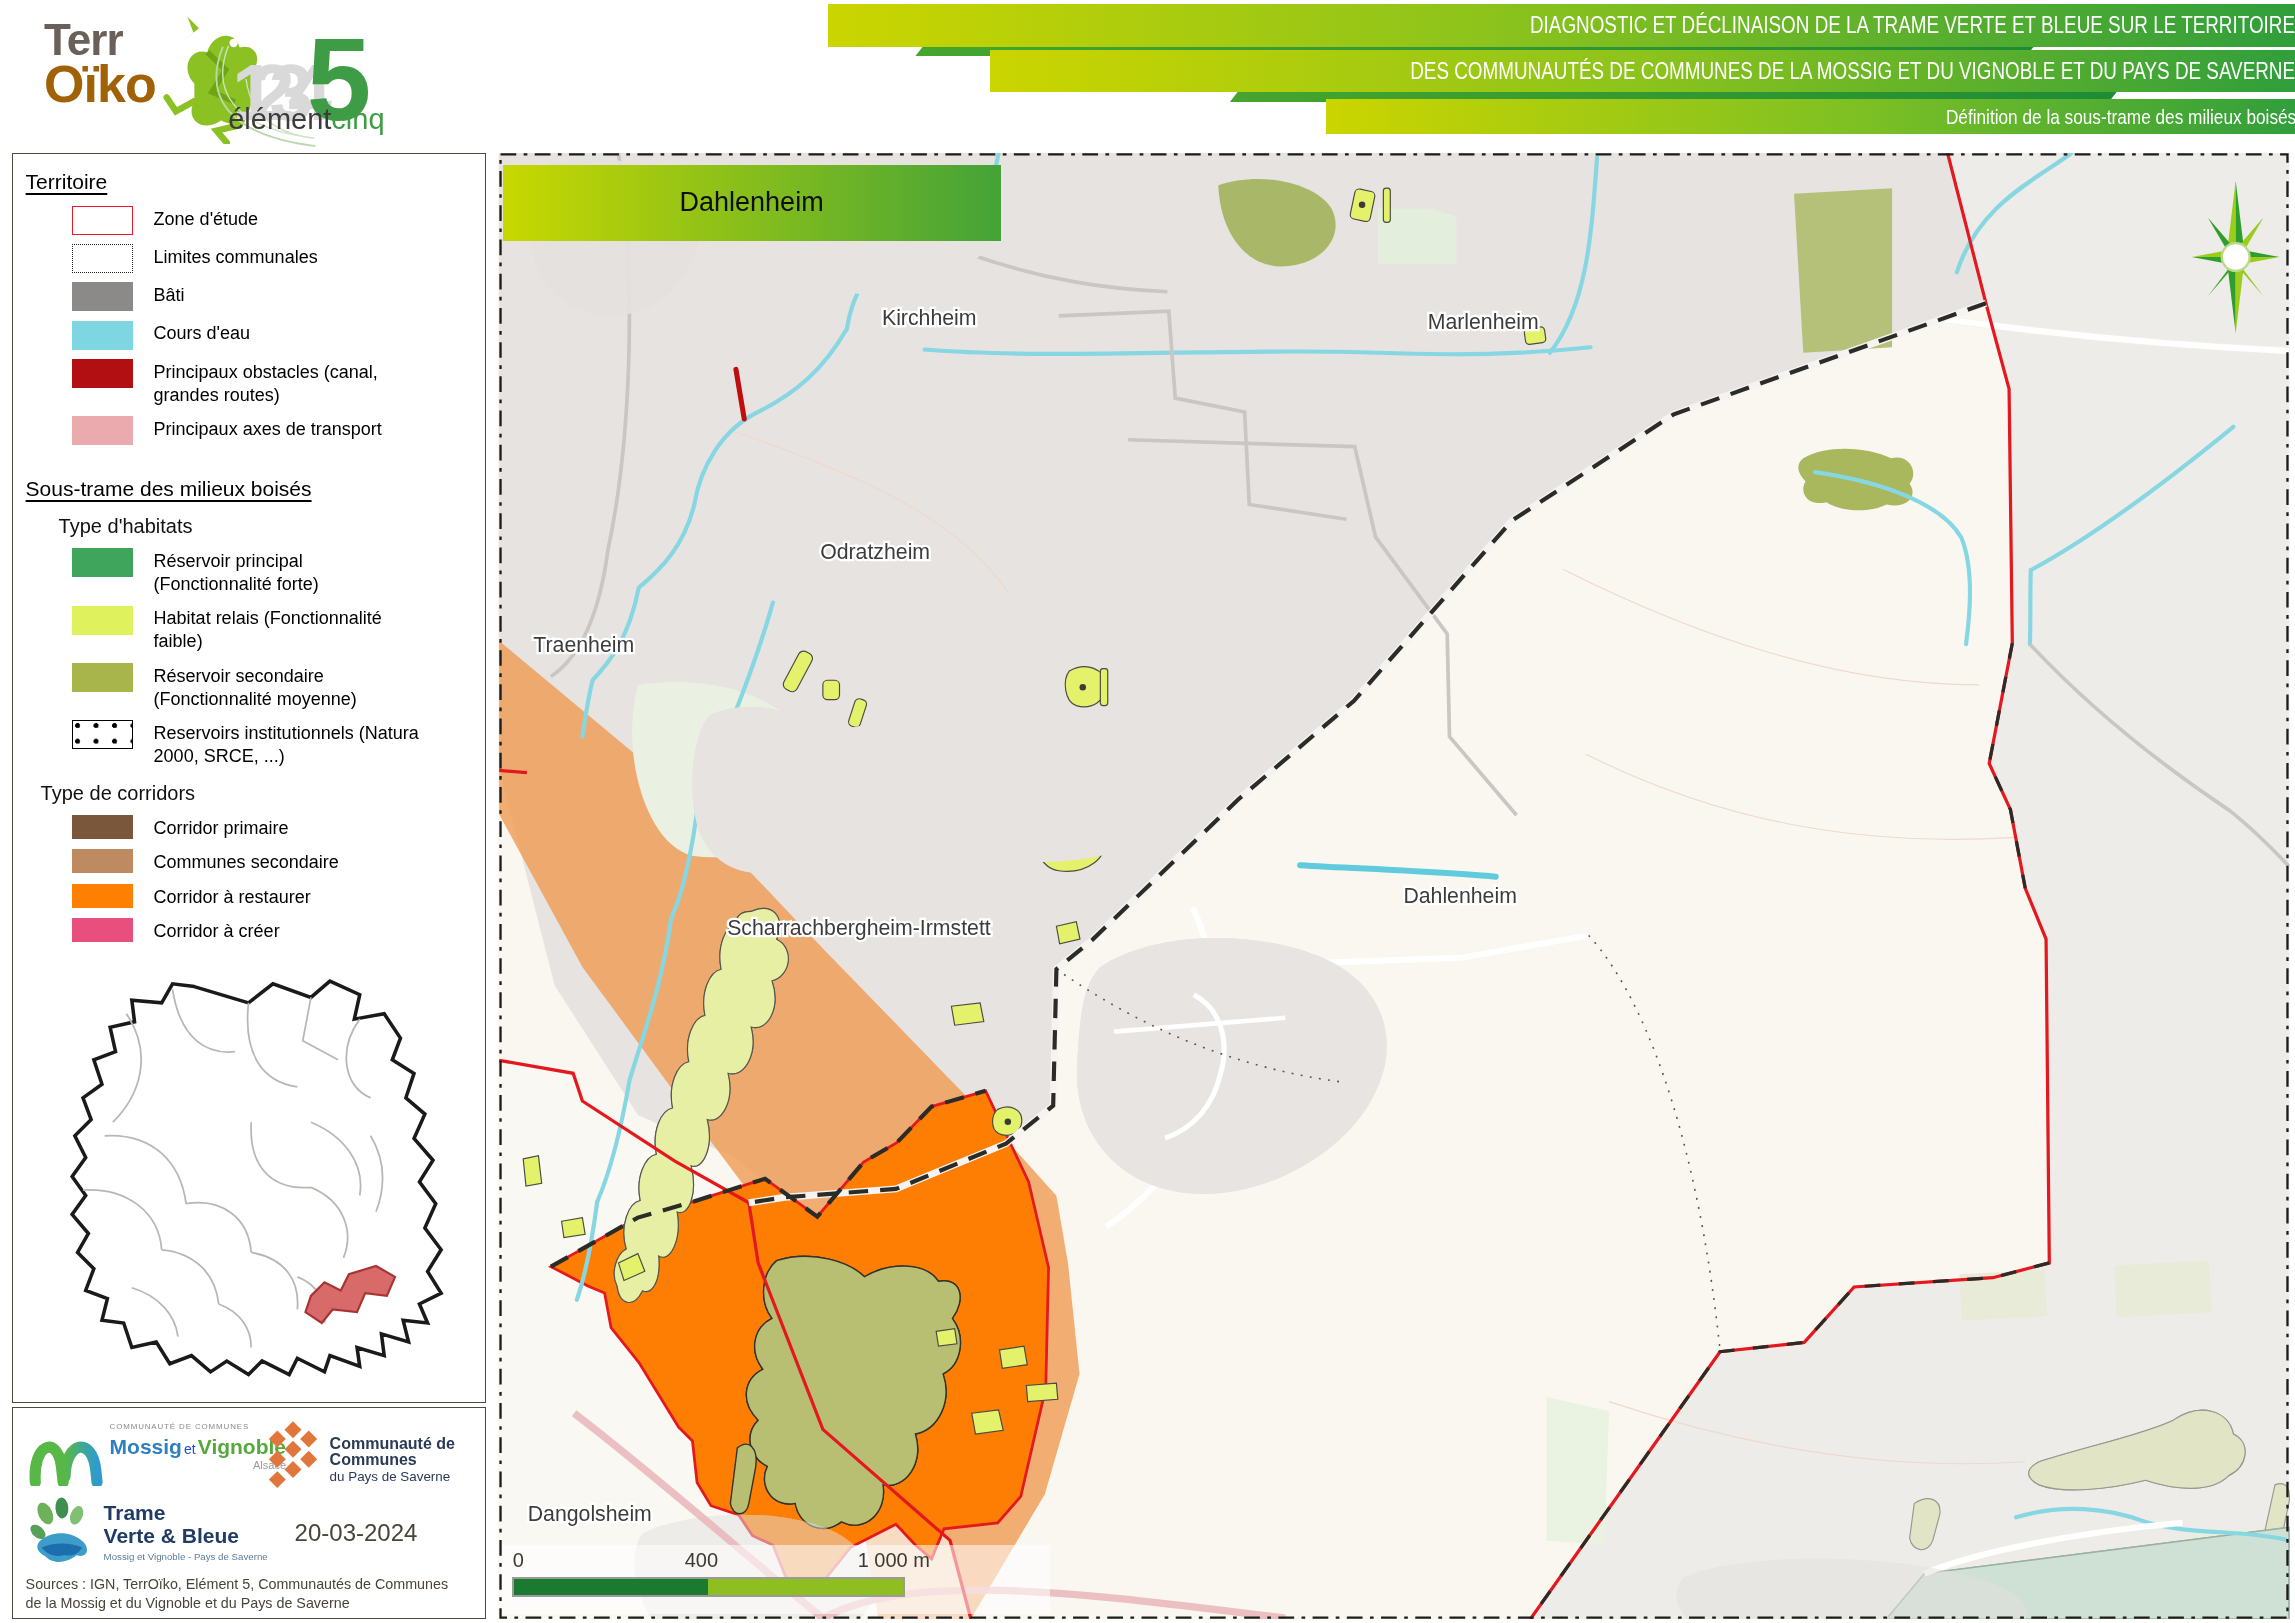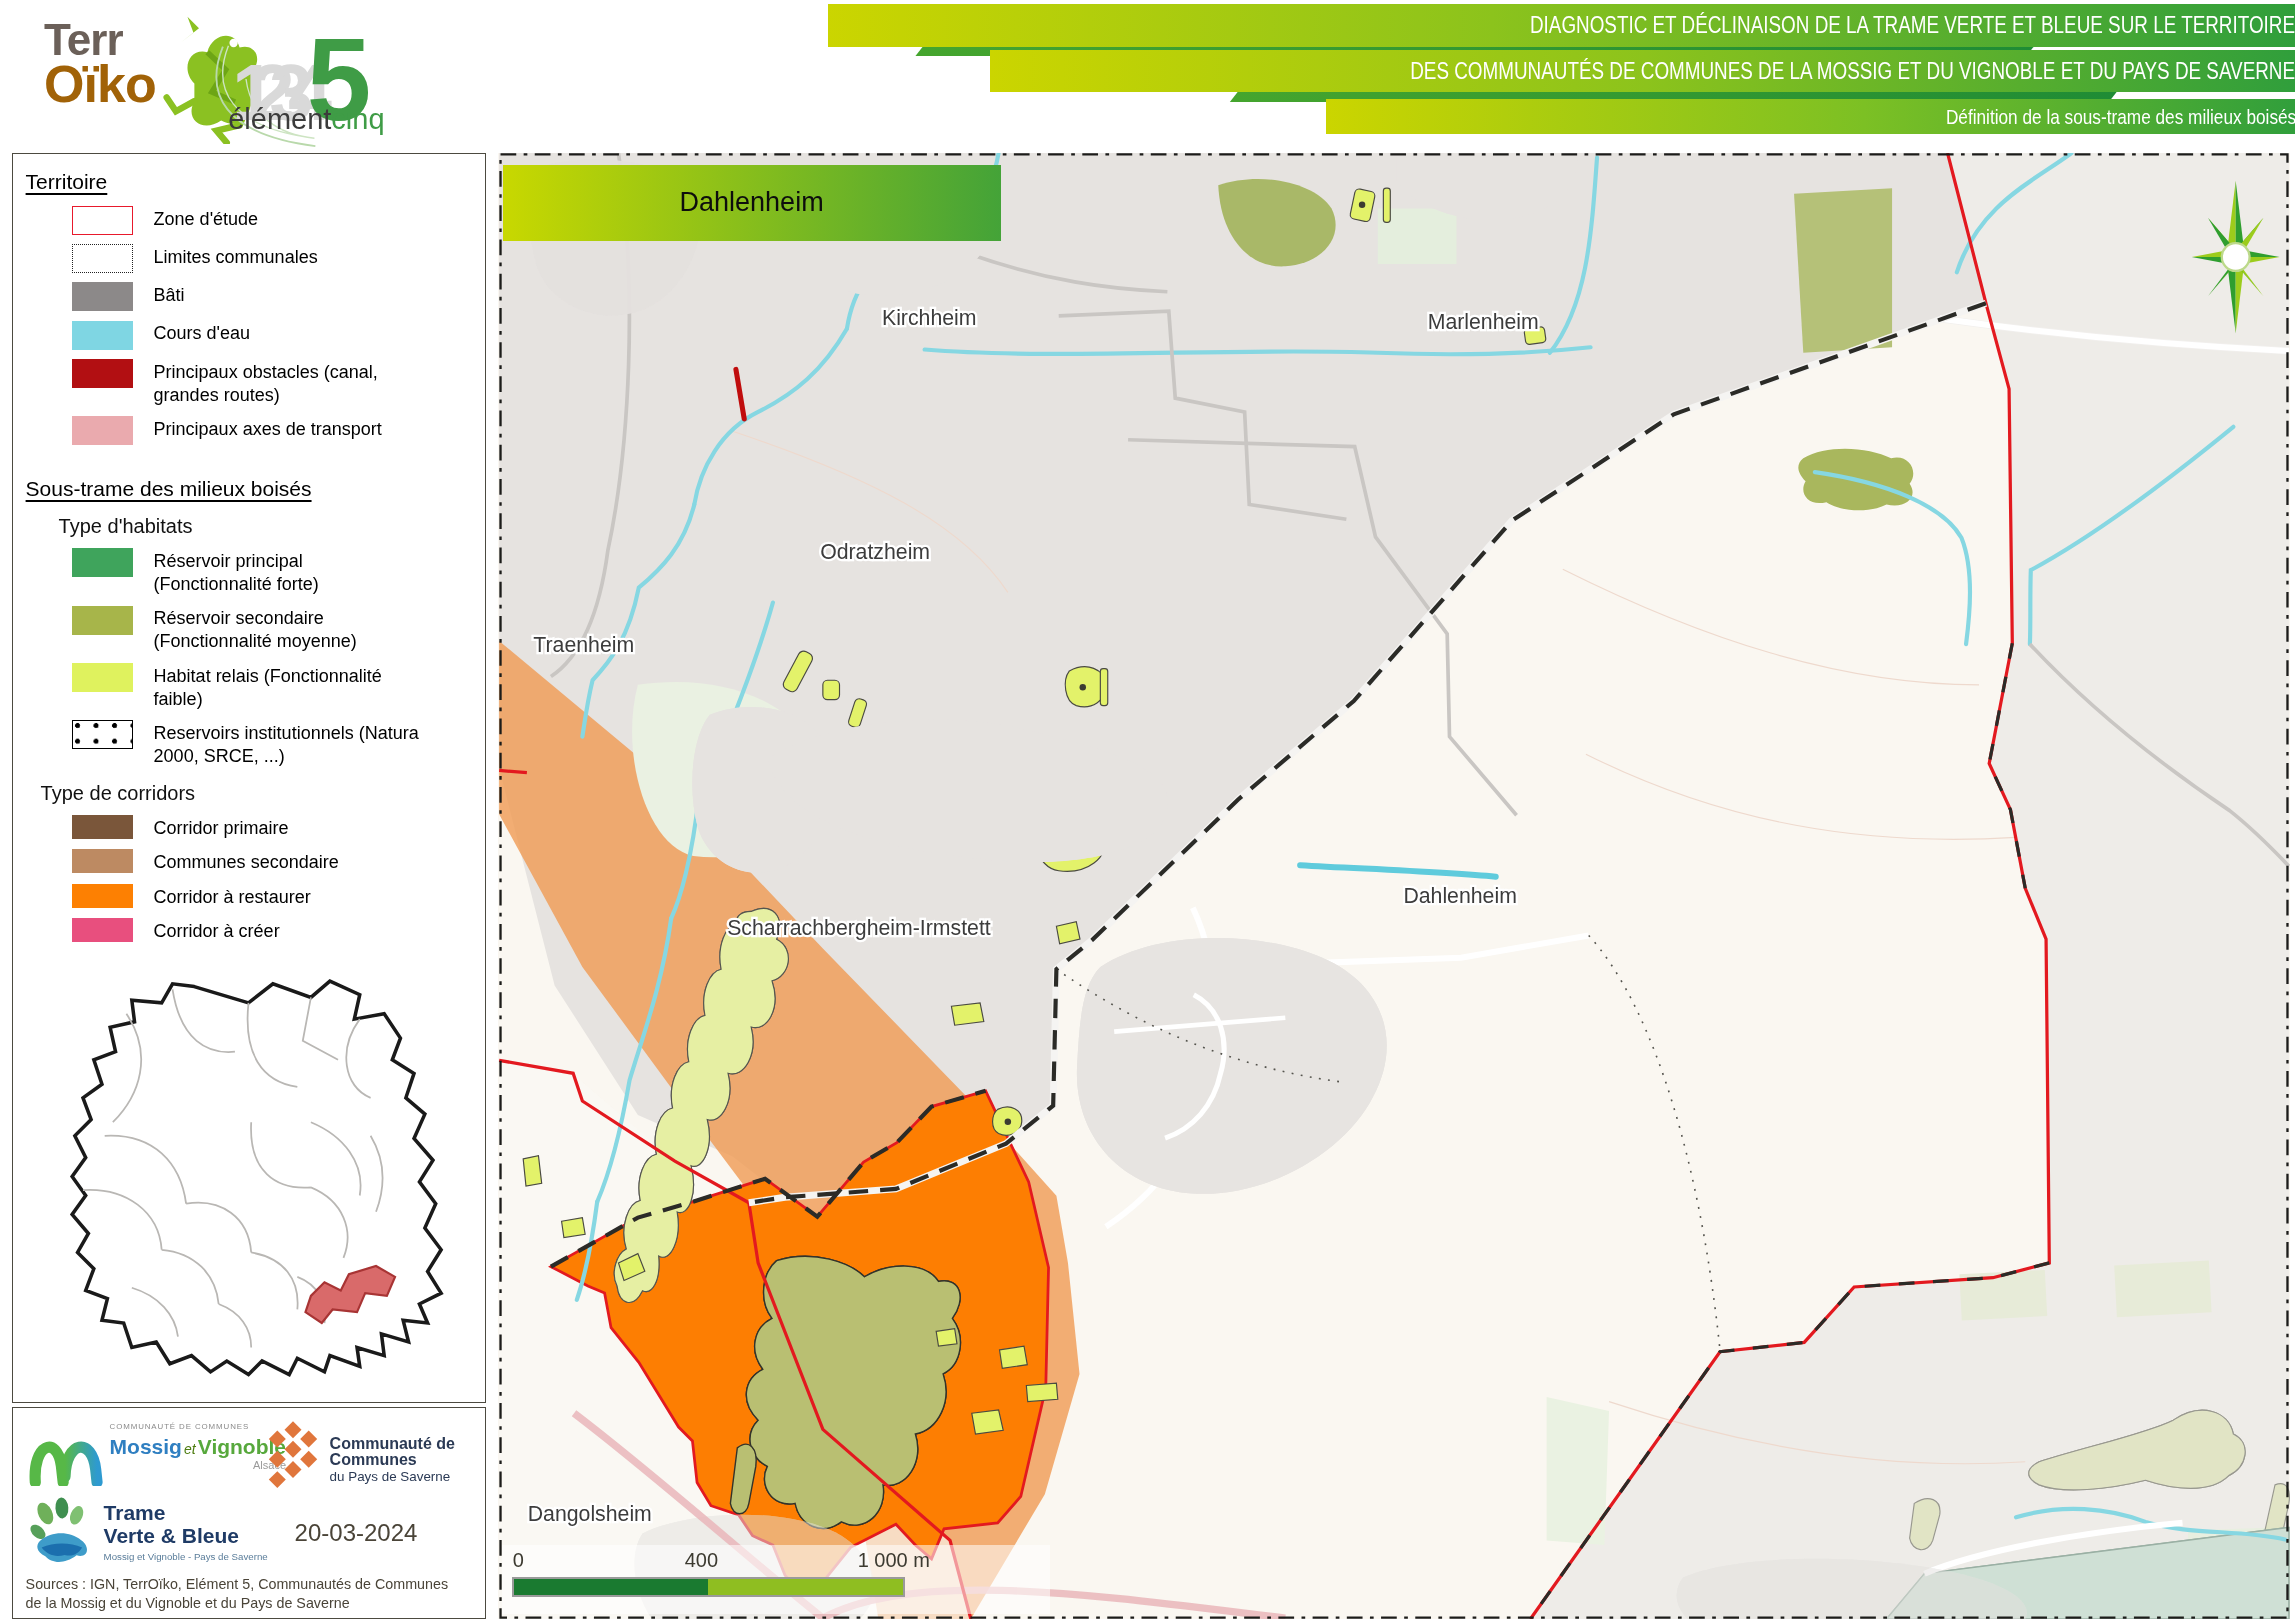--- a/index.html
+++ b/index.html
@@ -25,21 +25,21 @@
   .lg-item{display:flex;align-items:flex-start;margin:9.3px 0 9.3px 59px;}
   .sw{width:61px;height:29px;flex:0 0 auto;margin-right:21px;box-sizing:border-box;background:#fff;}
   .sw-corr{height:24px;}
   .lg-label{font-size:18px;color:#000;line-height:1.28;padding-top:1.9px;max-width:287px;}
   .dotted-sw{border:1.4px solid #000;position:relative;}
   
   .src-text{font-size:14.3px;color:#4a4438;line-height:1.35;}
   .date-text{font-size:24px;color:#4a4438;}
   .mv-tiny{font-size:7.9px;color:#8a8a8a;letter-spacing:0.9px;}
   .mv-main{font-size:21px;font-weight:bold;color:#2f7fc1;}
-  .mv-et{font-size:14px;color:#4d7c0f;font-weight:normal;font-style:italic;}
+  .mv-et{font-size:14px;color:#1d4ed8;font-weight:normal;}
   .mv-vig{color:#57a83c;}
   .mv-als{font-size:11px;color:#9a9a9a;}
   .sav-1{font-size:16px;font-weight:bold;color:#2b3a55;line-height:1.05;}
   .sav-2{font-size:13.4px;color:#2b3a55;}
   .tvb-1{font-size:21px;font-weight:bold;color:#1f3b66;line-height:1.1;}
   .tvb-sub{font-size:9.7px;color:#5a7d9a;margin-top:4.6px;}
   
   #map{position:absolute;left:498px;top:153px;width:1792px;height:1466px;background:#faf7f1;}
   .map-title{position:absolute;left:4.6px;top:11.6px;width:498px;height:76px;background:linear-gradient(90deg,#c8d800,#44a338);display:flex;align-items:center;justify-content:center;font-size:27px;color:#0d0d0d;}
   .scalebox{position:absolute;left:3.7px;bottom:4.6px;width:548px;height:69px;background:rgba(255,255,255,0.55);}
@@ -122,26 +122,26 @@
   </div>
 
   <div class="lg-head" style="margin-top:32px;">Sous-trame des milieux boisés</div>
   <div class="lg-sub">Type d'habitats</div>
 
   <div class="lg-item">
     <span class="sw" style="background-color: rgb(63, 164, 92);"></span>
     <span class="lg-label" style="max-width:259px;">Réservoir principal (Fonctionnalité forte)</span>
   </div>
   <div class="lg-item">
+    <span class="sw" style="background-color: rgb(223, 242, 94);"></span>
+    <span class="lg-label" style="max-width:259px;">Habitat relais (Fonctionnalité faible)</span>
+  </div>
+  <div class="lg-item">
     <span class="sw" style="background-color: rgb(167, 181, 74);"></span>
     <span class="lg-label" style="max-width:287px;">Réservoir secondaire (Fonctionnalité moyenne)</span>
-  </div>
-  <div class="lg-item">
-    <span class="sw" style="background-color: rgb(223, 242, 94);"></span>
-    <span class="lg-label" style="max-width:259px;">Habitat relais (Fonctionnalité faible)</span>
   </div>
   <div class="lg-item">
     <span class="sw dotted-sw" style="background-image:radial-gradient(circle at 4.6px 4.6px,#000 2.3px,transparent 2.8px);background-size:18.5px 15.7px;"></span>
     <span class="lg-label" style="max-width:287px;">Reservoirs institutionnels (Natura 2000, SRCE, ...)</span>
   </div>
 
   <div class="lg-sub" style="margin-left:28px;">Type de corridors</div>
 
   <div class="lg-item">
     <span class="sw sw-corr" style="background-color: rgb(122, 86, 58);"></span>

